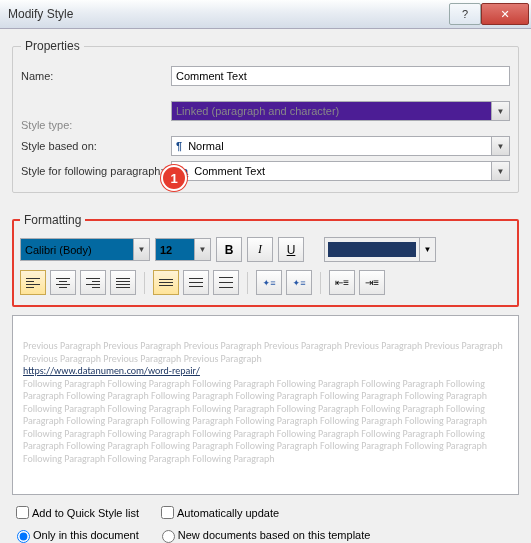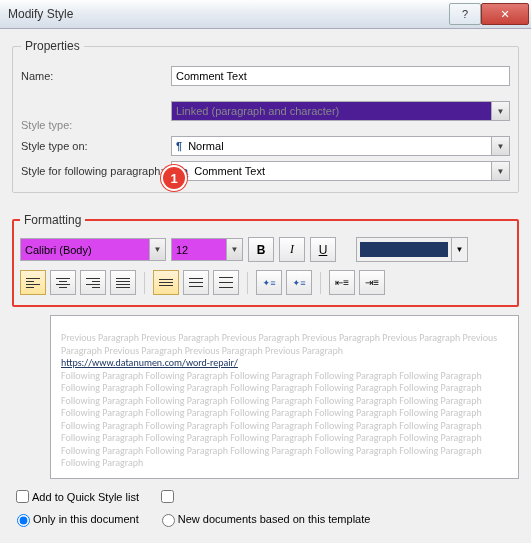--- a/index.html
+++ b/index.html
@@ -62,40 +62,40 @@
   position:absolute;
   width:22px;height:22px;border-radius:50%;
   background:#e63b2e;color:#fff;font-weight:bold;
   display:flex;align-items:center;justify-content:center;
   font-size:13px;border:2px solid #fff;box-shadow:0 0 0 1px #e63b2e;
   z-index:50;
 }
 .fmt-outline { border:2px solid #e63b2e; padding:6px 6px 10px 6px; position:relative; margin-bottom:8px;margin-top:20px;}
 .fmt-outline legend { color:#333; }
 .fmt-row { display:flex; align-items:center; gap:5px; margin:4px 0;}
-.small-combo { border:1px solid #abadb3; height:21px; background:#d946ef; display:flex; align-items:center; padding:0 32px 0 4px; position:relative; font-size:11px;}
+.small-combo { border:1px solid #abadb3; height:21px; background:#0369a1; display:flex; align-items:center; padding:0 16px 0 4px; position:relative; font-size:11px;}
 .small-combo .dd { position:absolute; right:0; top:0; bottom:0; width:15px; border-left:1px solid #abadb3; background:linear-gradient(#f5f5f5,#ddd); display:flex; align-items:center; justify-content:center; font-size:8px; color:#444;}
 .ibtn { width:24px;height:23px;border:1px solid #abadb3;background:linear-gradient(#fefefe,#e8e8e8); display:flex;align-items:center;justify-content:center; font-size:12px;}
 .ibtn.bold{font-weight:bold;}
 .ibtn.italic{font-style:italic;font-family:serif;}
 .ibtn.uline{text-decoration:underline;}
 .ibtn.sel { background:linear-gradient(#fff3d6,#ffe499); border-color:#caa84f;}
 .color-combo{ border:1px solid #abadb3;height:23px;display:flex;align-items:center;position:relative;}
 .color-swatch{ width:88px;height:15px;background:#1f3864;margin:0 3px;}
 .vsep{ width:1px; background:#ccc; height:22px; margin:0 4px;}
 .fmt-row2 { display:flex; gap:4px; margin-top:8px; align-items:center;}
 .align-icn{display:flex;flex-direction:column;gap:2px;width:14px;}
 .align-icn span{height:1px;background:#333;display:block;}
 .align-icn .s{width:60%;}
 .align-icn .r{width:60%;margin-left:auto;}
 .align-icn .c{width:60%;margin:0 auto;}
 .preview {
-  border:1px solid #abadb3; background:#fff; padding:16px 10px;
+  border:1px solid #abadb3; background:#fff; padding:24px 10px;
   font-size:10px; color:#c8c8c8; font-family:Calibri, sans-serif;
-  height: 130px; overflow:hidden; line-height:1.25;margin-left:38px;
+  height: 130px; overflow:hidden; line-height:1.25;
 }
 .preview .link { color:#1f3864; text-decoration:underline; font-family:Calibri,sans-serif;}
 .desc-box { border:1px solid #d8d8d8; background:#fafafa; padding:6px 8px; font-size:11px; margin-top:6px; height:42px;}
 .opts { margin-top:8px; font-size:11px;}
 .opts .r1, .opts .r2 { display:flex; align-items:center; gap:18px; margin:5px 0;}
 .opts label { display:flex; align-items:center; }
 </style>
 </head>
 <body>
 
@@ -121,21 +121,21 @@
       <div class="lbl dim">Style type:</div>
       <div class="val">
         <div class="combo disabled">
           <span>Linked (paragraph and character)</span>
           <span class="dd">▼</span>
         </div>
       </div>
     </div>
 
     <div class="row">
-      <div class="lbl">Style type on:</div>
+      <div class="lbl">Style based on:</div>
       <div class="val">
         <div class="combo">
           <span class="combo-with-icon">
             <span class="para-icon">¶</span>
             <span>Normal</span>
           </span>
           <span class="dd">▼</span>
         </div>
       </div>
     </div>
@@ -156,21 +156,21 @@
   </fieldset>
 
   <fieldset class="fmt-outline">
     <legend>Formatting</legend>
 
     <div class="fmt-row">
       <div class="small-combo" style="width:108px;">
         <span>Calibri (Body)</span>
         <span class="dd">▼</span>
       </div>
-      <div class="small-combo" style="width:34px;">
+      <div class="small-combo" style="width:34px;font-weight:bold;">
         <span>12</span>
         <span class="dd">▼</span>
       </div>
       <div class="ibtn bold">B</div>
       <div class="ibtn italic">I</div>
       <div class="ibtn uline">U</div>
       <div style="width:10px;"></div>
       <div class="color-combo">
         <div class="color-swatch"></div>
         <span class="dd" style="position:relative;width:15px;border-left:1px solid #abadb3;height:100%;display:flex;align-items:center;justify-content:center;font-size:8px;">▼</span>
@@ -257,20 +257,21 @@
 
 
   <div class="opts">
     <div class="r1">
       <label>
           <input type="checkbox" style="">
           <span>Add to Quick Style list</span>
         </label>
       <label>
           <input type="checkbox" style="">
+          <span>Automatically update</span>
         </label>
     </div>
     <div class="r2">
       <label>
           <input type="radio" name="scope" checked="" style="">
           <span>Only in this document</span>
         </label>
       <label>
           <input type="radio" name="scope" style="">
           <span>New documents based on this template</span>

